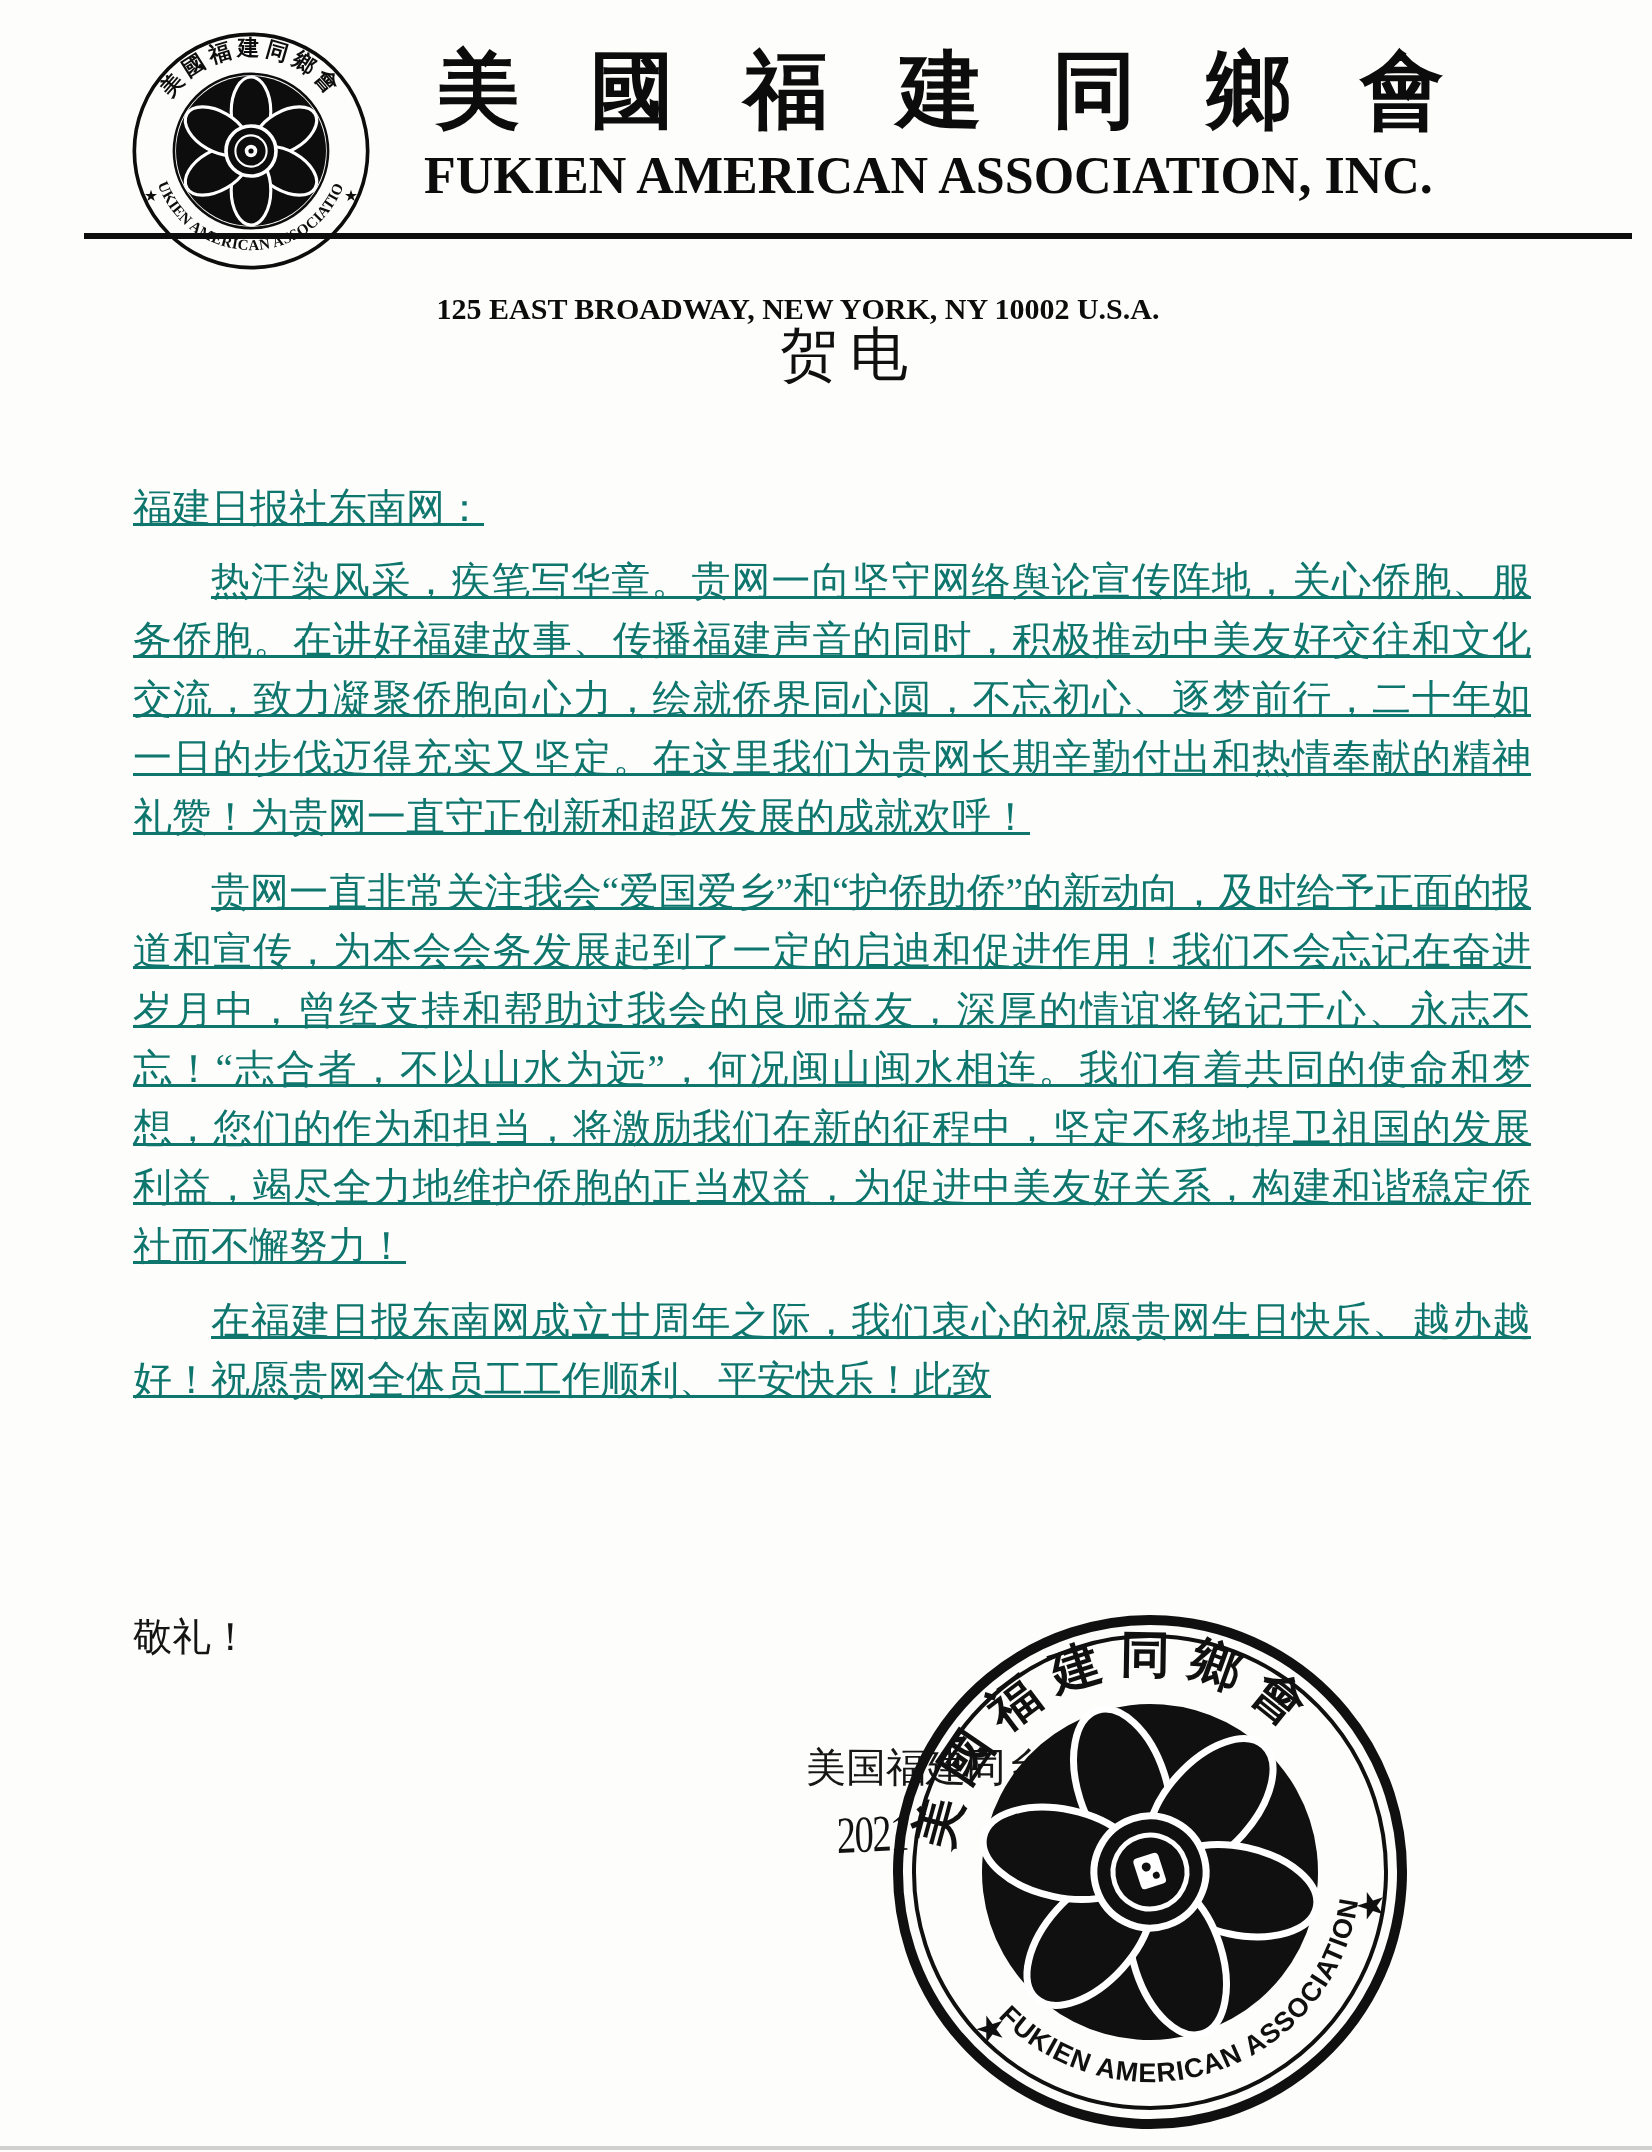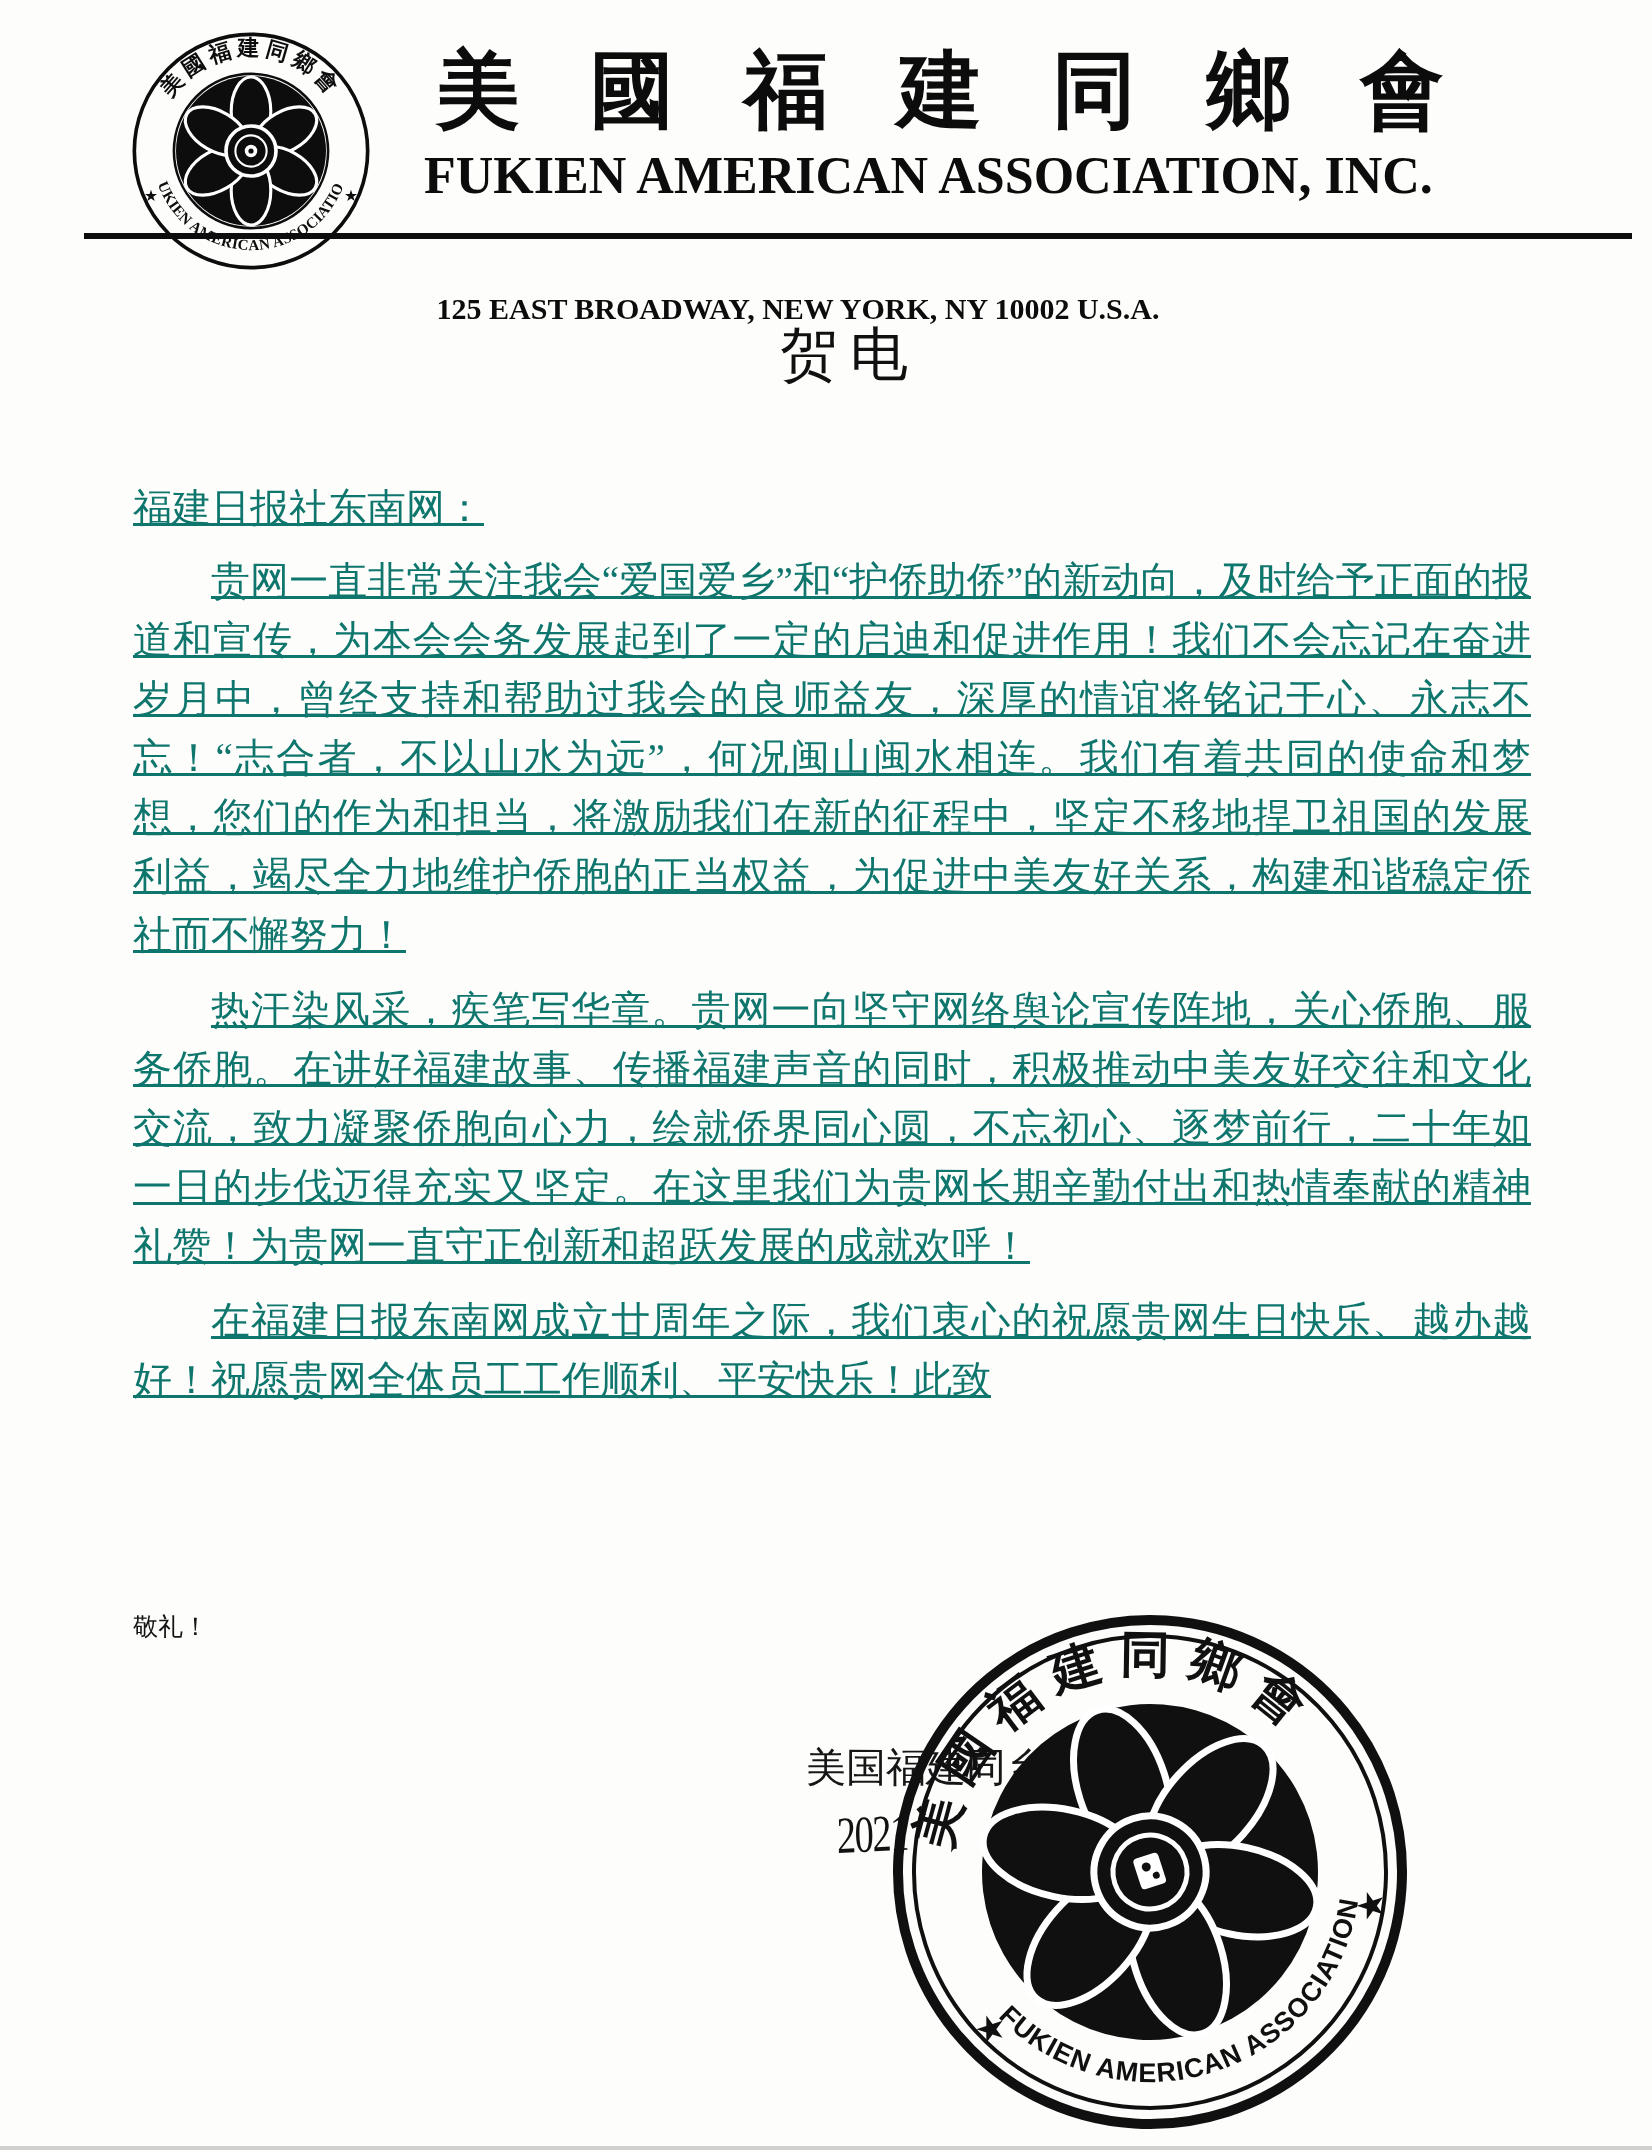--- a/index.html
+++ b/index.html
@@ -29,21 +29,21 @@
   .letter-title {
     position:absolute; left:0; top:316px; width:1652px; text-align:center;
     font-size:58px; letter-spacing:12px; color:#101010;padding-left:24px;
   }
   .letter-body {
     position:absolute; left:133px; top:478px; width:1398px;
     font-size:39px; line-height:59px; text-align:justify; color:#0f766e;text-decoration:underline;
   }
   .salutation { margin:0 0 14px 0; }
   .letter-body p.para { margin:0 0 16px 0; text-indent:2em; }
-  .closing { position:absolute; left:133px; top:1610px; font-size:25px; color:#141414; }
+  .closing { position:absolute; left:133px; top:1610px; font-size:39px; color:#141414; }
   .signature { position:absolute; left:806px; top:1740px; font-size:40px; white-space:nowrap; color:#161616; }
   .year {
     position:absolute; left:836px; top:1806px; font-size:52px; color:#121212;
     transform:scaleX(0.74) rotate(-2deg); transform-origin:left top; letter-spacing:-2px;
   }
   .seal { position:absolute; left:830px; top:1552px; width:640px; height:640px; }
   .scan-edge { position:absolute; left:0; top:2146px; width:1652px; height:4px; background:#b9b9b4; opacity:.65; }
 </style>
 </head>
 <body>
@@ -84,22 +84,22 @@
 
   <div class="org-cn">美國福建同鄉會</div>
   <div class="org-en">FUKIEN AMERICAN ASSOCIATION, INC.</div>
   <div class="rule"></div>
   <div class="address">125 EAST BROADWAY, NEW YORK, NY 10002 U.S.A.</div>
 
   <div class="letter-title">贺电</div>
 
   <div class="letter-body">
     <p class="salutation">福建日报社东南网：</p>
+    <p class="para">热汗染风采，疾笔写华章。贵网一向坚守网络舆论宣传阵地，关心侨胞、服务侨胞。在讲好福建故事、传播福建声音的同时，积极推动中美友好交往和文化交流，致力凝聚侨胞向心力，绘就侨界同心圆，不忘初心、逐梦前行，二十年如一日的步伐迈得充实又坚定。在这里我们为贵网长期辛勤付出和热情奉献的精神礼赞！为贵网一直守正创新和超跃发展的成就欢呼！</p>
     <p class="para">贵网一直非常关注我会“爱国爱乡”和“护侨助侨”的新动向，及时给予正面的报道和宣传，为本会会务发展起到了一定的启迪和促进作用！我们不会忘记在奋进岁月中，曾经支持和帮助过我会的良师益友，深厚的情谊将铭记于心、永志不忘！“志合者，不以山水为远”，何况闽山闽水相连。我们有着共同的使命和梦想，您们的作为和担当，将激励我们在新的征程中，坚定不移地捍卫祖国的发展利益，竭尽全力地维护侨胞的正当权益，为促进中美友好关系，构建和谐稳定侨社而不懈努力！</p>
-    <p class="para">热汗染风采，疾笔写华章。贵网一向坚守网络舆论宣传阵地，关心侨胞、服务侨胞。在讲好福建故事、传播福建声音的同时，积极推动中美友好交往和文化交流，致力凝聚侨胞向心力，绘就侨界同心圆，不忘初心、逐梦前行，二十年如一日的步伐迈得充实又坚定。在这里我们为贵网长期辛勤付出和热情奉献的精神礼赞！为贵网一直守正创新和超跃发展的成就欢呼！</p>
     <p class="para">在福建日报东南网成立廿周年之际，我们衷心的祝愿贵网生日快乐、越办越好！祝愿贵网全体员工工作顺利、平安快乐！此致</p>
   </div>
 
   <div class="closing">敬礼！</div>
   <div class="signature">美国福建同乡会　谨上</div>
   <div class="year">2021</div>
 
   <svg class="seal" viewBox="0 0 640 640" aria-hidden="true">
     <g transform="translate(320,320) rotate(-18)" fill="none" stroke="#101010">
       <circle r="252" stroke-width="10"></circle>

